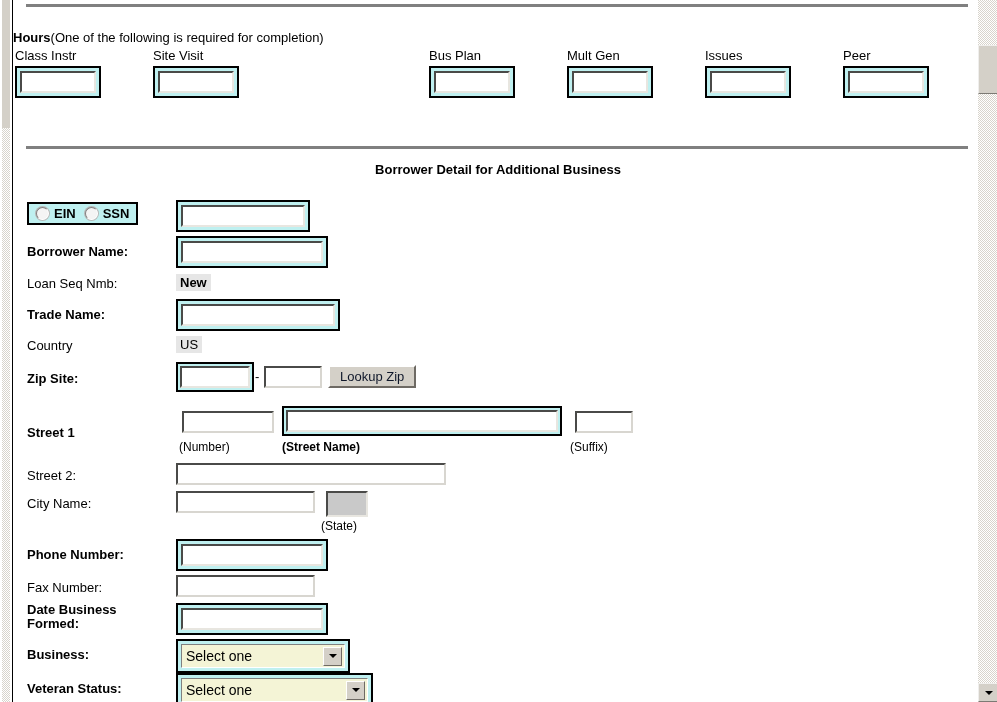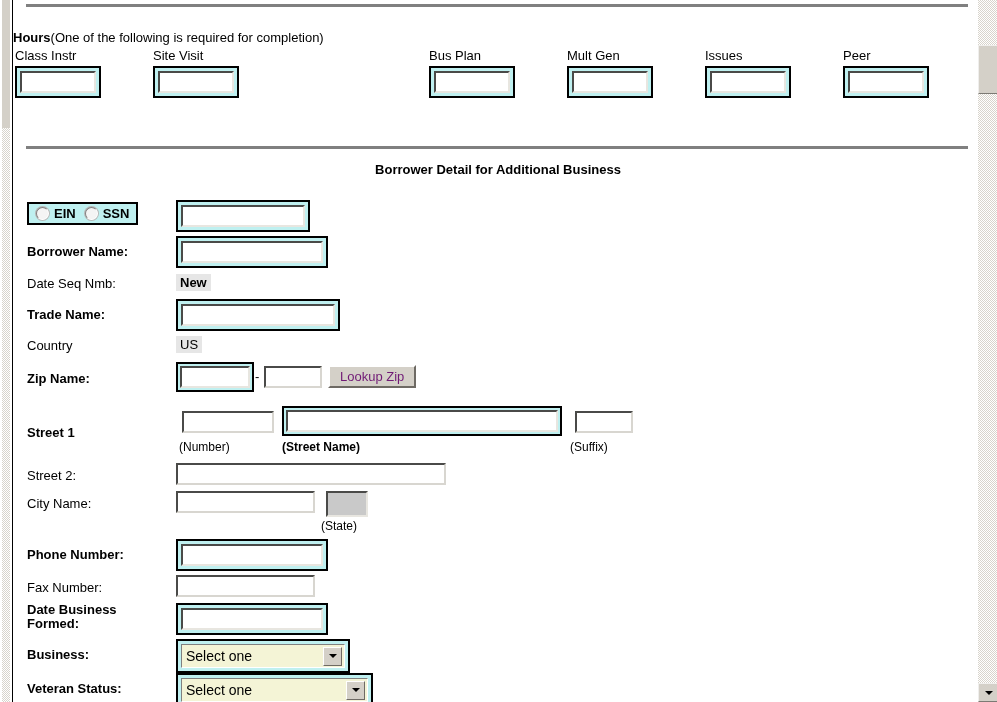--- a/index.html
+++ b/index.html
@@ -149,21 +149,21 @@
   }
   .rovalue.bold { font-weight: bold; }
 
   .btn3d {
     position: absolute;
     background: #d4d0c8;
     border-top: 2px solid #ffffff;
     border-left: 2px solid #ffffff;
     border-right: 2px solid #6e6a64;
     border-bottom: 2px solid #6e6a64;
-    font-size: 13px; color: #701a75;
+    font-size: 13px; color: #0f172a;
     padding: 2px 10px;
     cursor: default;
   }
 
   .graybox {
     position: absolute;
     background: #c9c9c9;
     border-top: 2px solid #4a4a48;
     border-left: 2px solid #4a4a48;
     border-right: 2px solid #e8e6e0;
@@ -284,32 +284,32 @@
     </div>
     <div class="req-wrap" style="position:absolute; left:163px; top:200px;">
       <span class="tbox" style="width:124px;"></span>
     </div>
 
     <div class="row-label lbl-req" style="top:244px;">Borrower Name:</div>
     <div class="req-wrap" style="position:absolute; left:163px; top:236px;">
       <span class="tbox" style="width:142px;"></span>
     </div>
 
-    <div class="row-label lbl" style="top:276px;">Date Seq Nmb:</div>
+    <div class="row-label lbl" style="top:276px;">Loan Seq Nmb:</div>
     <div class="rovalue bold" style="left:163px; top:274px;">New</div>
 
     <div class="row-label lbl-req" style="top:307px;">Trade Name:</div>
     <div class="req-wrap" style="position:absolute; left:163px; top:299px;">
       <span class="tbox" style="width:154px;"></span>
     </div>
 
     <div class="row-label lbl" style="top:338px;">Country</div>
     <div class="rovalue" style="left:163px; top:336px;">US</div>
 
-    <div class="row-label lbl-req" style="top:371px;">Zip Name:</div>
+    <div class="row-label lbl-req" style="top:371px;">Zip Site:</div>
     <div class="req-wrap thin" style="position:absolute; left:163px; top:362px;">
       <span class="tbox" style="width:70px;"></span>
     </div>
     <div class="dash" style="left:242px; top:369px;">-</div>
     <div class="tbox plain" style="position:absolute; left:251px; top:366px; width:58px;"></div>
     <div class="btn3d" style="left:315px; top:365px;">Lookup Zip</div>
 
     <div class="row-label lbl-req" style="top:425px;">Street 1</div>
     <div class="tbox plain" style="position:absolute; left:169px; top:411px; width:92px;"></div>
     <div class="sub" style="position:absolute; left:166px; top:440px;">(Number)</div>

